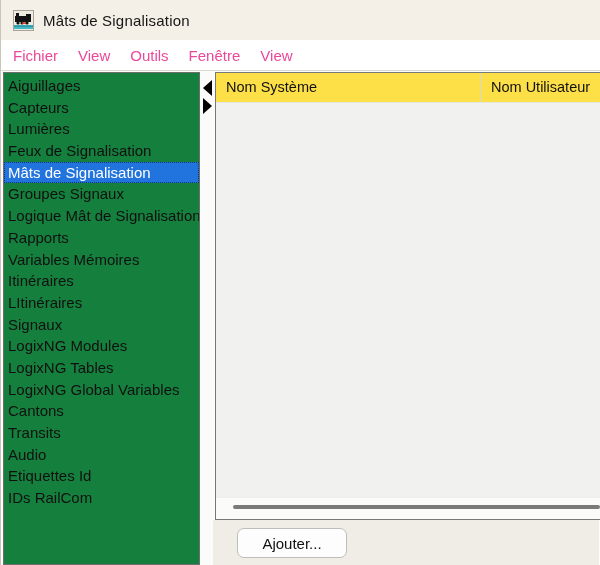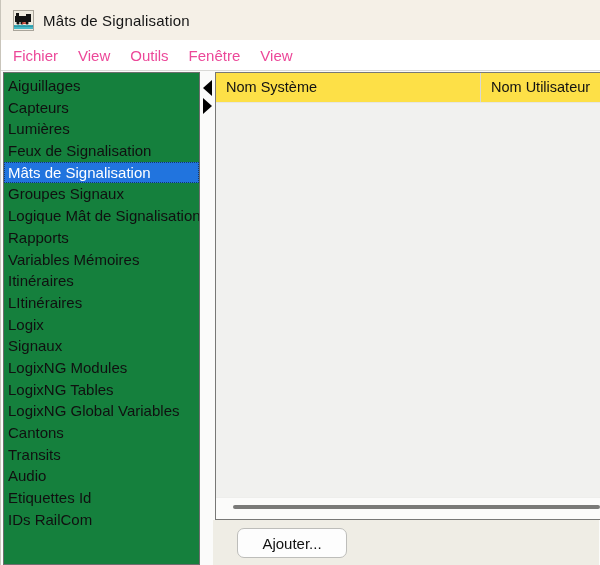--- a/index.html
+++ b/index.html
@@ -155,21 +155,20 @@
     <div class="sidebar-row">Capteurs</div>
     <div class="sidebar-row">Lumières</div>
     <div class="sidebar-row">Feux de Signalisation</div>
     <div class="sidebar-row selected">Mâts de Signalisation</div>
     <div class="sidebar-row">Groupes Signaux</div>
     <div class="sidebar-row">Logique Mât de Signalisation</div>
     <div class="sidebar-row">Rapports</div>
     <div class="sidebar-row">Variables Mémoires</div>
     <div class="sidebar-row">Itinéraires</div>
     <div class="sidebar-row">LItinéraires</div>
-    <div class="sidebar-row">Logix</div>
     <div class="sidebar-row">Signaux</div>
     <div class="sidebar-row">LogixNG Modules</div>
     <div class="sidebar-row">LogixNG Tables</div>
     <div class="sidebar-row">LogixNG Global Variables</div>
     <div class="sidebar-row">Cantons</div>
     <div class="sidebar-row">Transits</div>
     <div class="sidebar-row">Audio</div>
     <div class="sidebar-row">Etiquettes Id</div>
     <div class="sidebar-row">IDs RailCom</div>
   </div>

